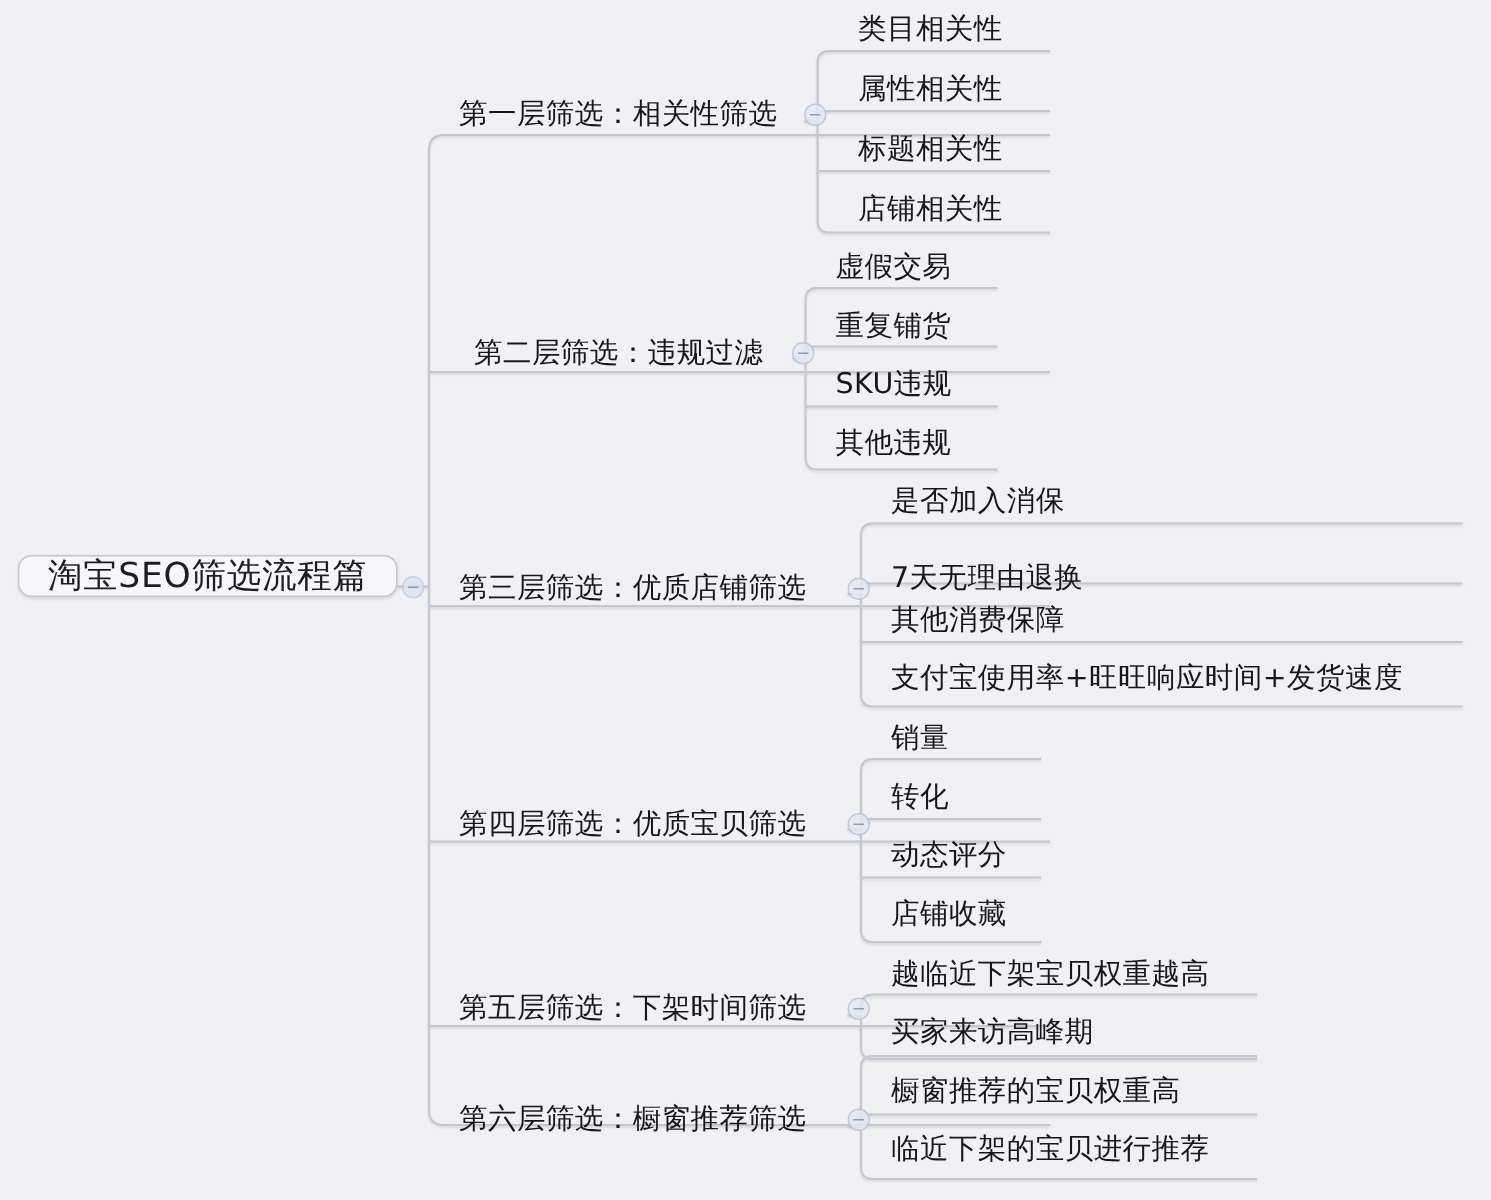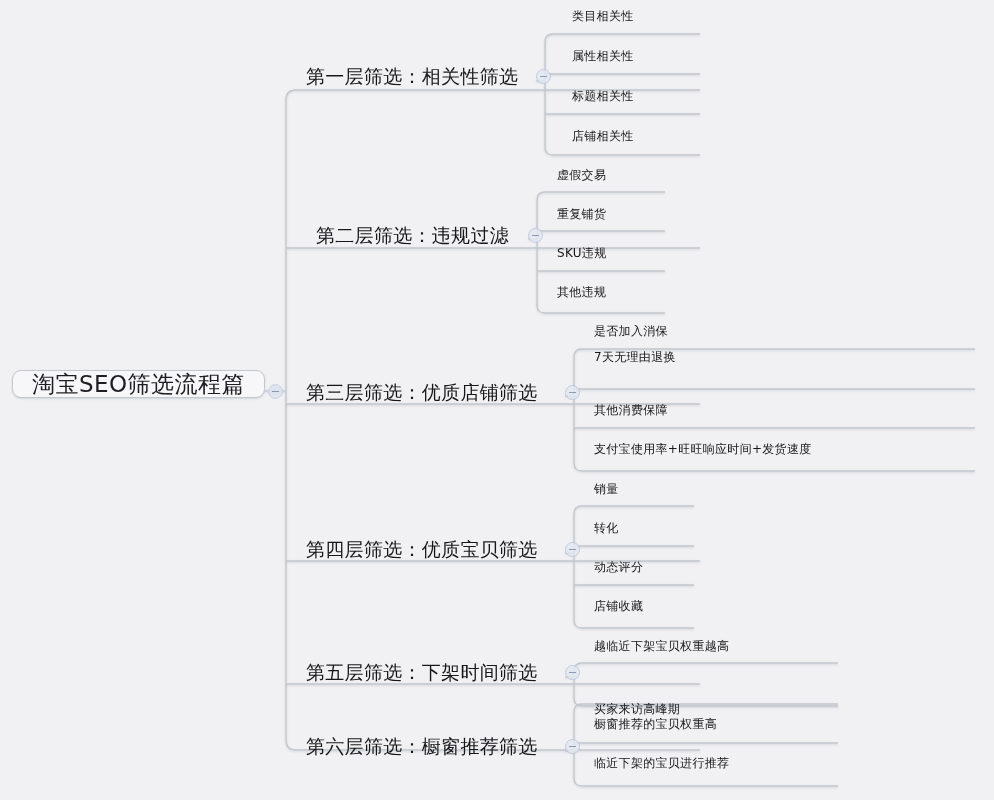--- a/index.html
+++ b/index.html
@@ -40,21 +40,21 @@
     font-size:19px;
     color:#17171a;
     white-space:nowrap;
     line-height:1;
     letter-spacing:.3px;
   }
 
   
   .leaf-label{
     position:absolute;
-    font-size:12px;
+    font-size:19px;
     color:#17171a;
     white-space:nowrap;
     line-height:1;
     letter-spacing:.3px;
   }
 
   
   .toggle{
     position:absolute;
     width:15px;height:15px;
@@ -183,37 +183,37 @@
 
   <div class="leaf-label" style="left:557px;top:169px;">虚假交易</div>
   <div class="leaf-label" style="left:557px;top:208px;">重复铺货</div>
   <div class="leaf-label" style="left:557px;top:247px;">SKU违规</div>
   <div class="leaf-label" style="left:557px;top:286px;">其他违规</div>
 
   <div class="branch-label" style="left:306px;top:383px;">第三层筛选：优质店铺筛选</div>
   <div class="toggle" style="left:565px;top:385px;"></div>
 
   <div class="leaf-label" style="left:594px;top:326px;font-family:Liberation Mono, monospace;">是否加入消保</div>
-  <div class="leaf-label" style="left:594px;top:351px;">7天无理由退换</div>
+  <div class="leaf-label" style="left:594px;top:376px;">7天无理由退换</div>
   <div class="leaf-label" style="left:594px;top:404px;">其他消费保障</div>
   <div class="leaf-label" style="left:594px;top:443px;">支付宝使用率+旺旺响应时间+发货速度</div>
 
   <div class="branch-label" style="left:306px;top:540px;">第四层筛选：优质宝贝筛选</div>
   <div class="toggle" style="left:565px;top:542px;"></div>
 
   <div class="leaf-label" style="left:594px;top:483px;">销量</div>
   <div class="leaf-label" style="left:594px;top:522px;">转化</div>
   <div class="leaf-label" style="left:594px;top:561px;">动态评分</div>
   <div class="leaf-label" style="left:594px;top:600px;">店铺收藏</div>
 
   <div class="branch-label" style="left:306px;top:663px;">第五层筛选：下架时间筛选</div>
   <div class="toggle" style="left:565px;top:665px;"></div>
 
   <div class="leaf-label" style="left:594px;top:640px;">越临近下架宝贝权重越高</div>
-  <div class="leaf-label" style="left:594px;top:679px;margin-top:24px;">买家来访高峰期</div>
+  <div class="leaf-label" style="left:594px;top:679px;">买家来访高峰期</div>
 
   <div class="branch-label" style="left:306px;top:737px;">第六层筛选：橱窗推荐筛选</div>
   <div class="toggle" style="left:565px;top:739px;"></div>
 
   <div class="leaf-label" style="left:594px;top:757px;">临近下架的宝贝进行推荐</div>
   <div class="leaf-label" style="left:594px;top:718px;">橱窗推荐的宝贝权重高</div>
 
 </div>
 
 </body></html>

